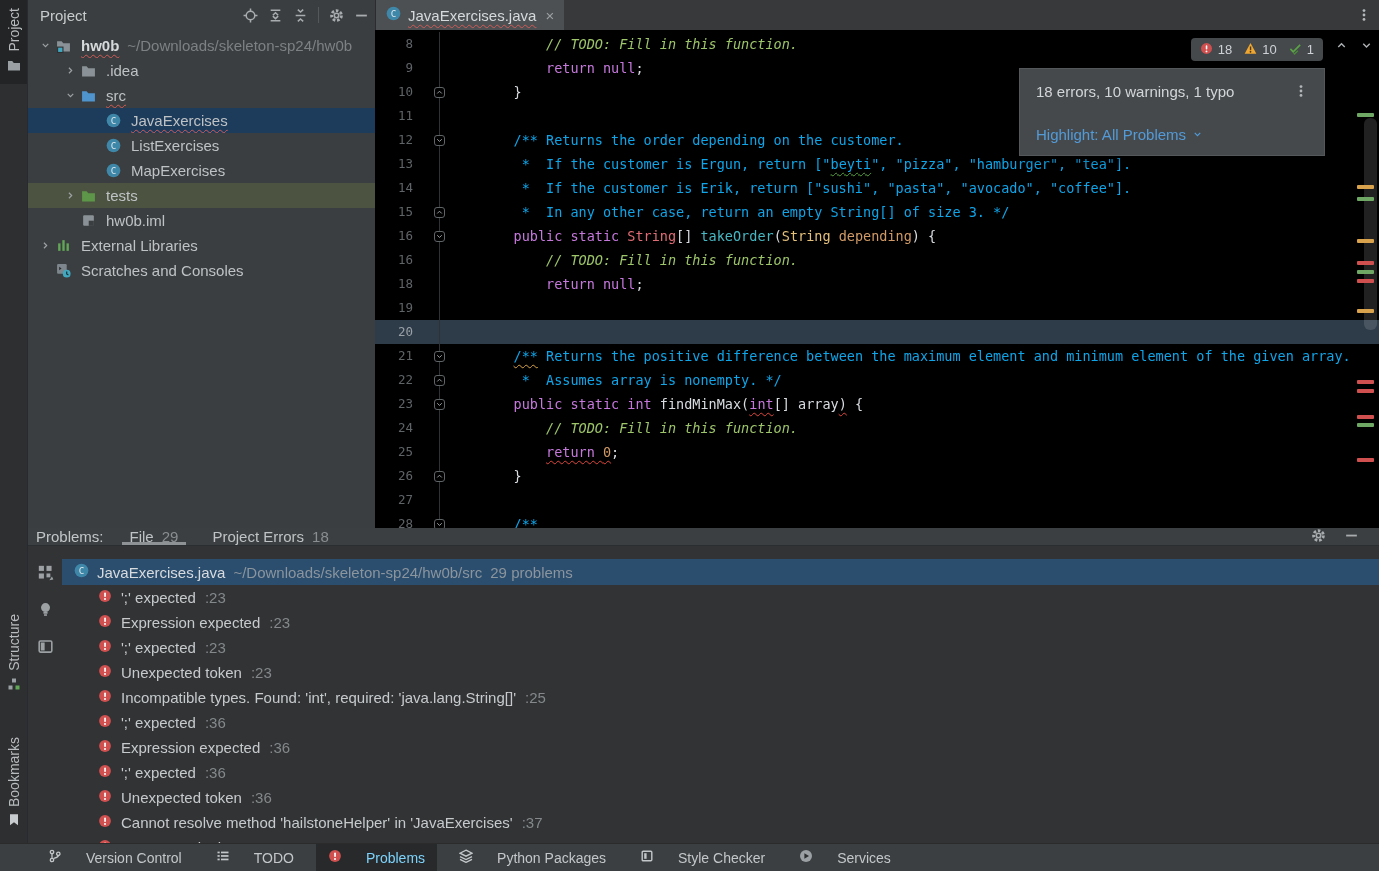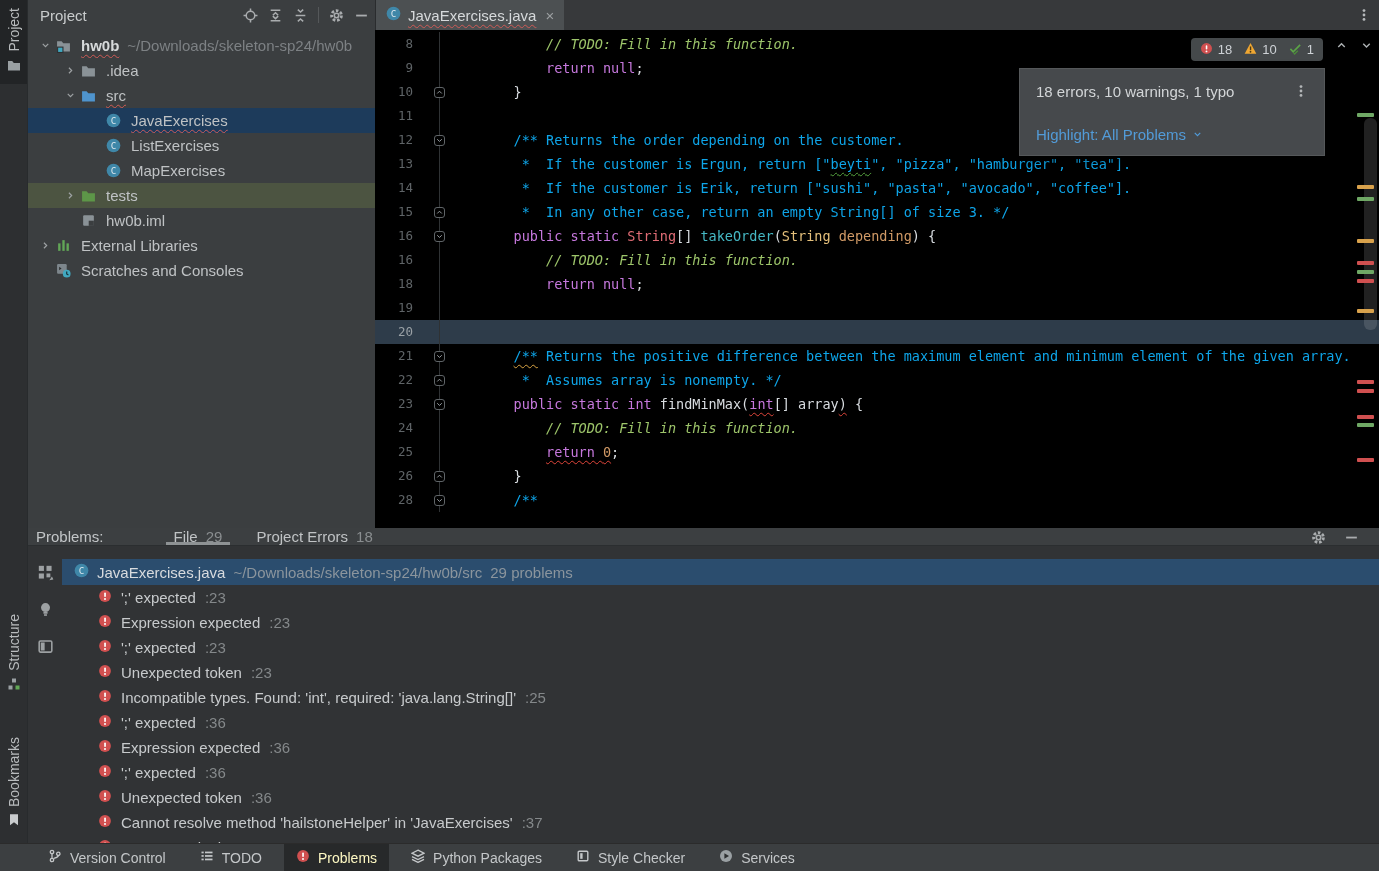--- a/index.html
+++ b/index.html
@@ -75,21 +75,21 @@
   .popup-row1 .kebab svg { width:14px; height:14px; display:block; }
   .popup-row2 { height:42px; display:flex; align-items:center; gap:6px; padding:0 16px; font-size:15px; color:#529bd8; cursor:pointer; }
   .popup-row2 svg { width:11px; height:11px; margin-top:2px; }
 
   .stripe { position:absolute; right:5px; width:17px; height:4px; border-radius:1px; z-index:3; }
   .stripe.red{background:#d05050;} .stripe.green{background:#6fa865;} .stripe.orange{background:#d9a24c;}
   .sb-thumb { position:absolute; right:2px; top:118px; width:13px; height:212px; background:rgba(255,255,255,.13); border-radius:6px; z-index:2; cursor:pointer; }
 
   
   .problems { position:absolute; left:28px; top:528px; right:0; height:315px; background:#313335; }
-  .pr-header { height:18px; background:#3c3f41; display:flex; align-items:flex-end; padding:0 8px; font-size:15px; border-bottom:1px solid #2b2e30;gap:44px; }
+  .pr-header { height:18px; background:#3c3f41; display:flex; align-items:flex-start; padding:0 8px; font-size:15px; border-bottom:1px solid #2b2e30; }
   .pr-label { color:#c3c6c8; margin-right:22px; }
   .pr-tab { display:flex; align-items:center; gap:8px; padding:0 4px; height:100%; position:relative; cursor:pointer; color:#c0c3c5; margin-right:26px; }
   .pr-tab .cnt { color:#8a8e90; }
   .pr-tab.sel::after { content:""; position:absolute; left:-4px; right:-4px; bottom:0; height:3px; background:#8e9294; }
   .pr-hicons { margin-left:auto; display:flex; gap:18px; align-items:center; color:#a9acae; margin-right:12px; }
   .pr-hicons svg { width:15px; height:15px; cursor:pointer; display:block; }
   .pr-toolbar { position:absolute; left:0; top:36px; width:34px; display:flex; flex-direction:column; align-items:center; gap:16px; color:#9da1a3; }
   .pr-toolbar svg { width:17px; height:17px; cursor:pointer; }
   .pr-body { position:absolute; left:34px; right:0; top:30px; bottom:0; overflow:hidden; }
   .file-row { height:26px; margin-top:1px; background:#2b4d6e; display:flex; align-items:center; gap:8px; padding:0 6px 0 12px; font-size:15px; cursor:pointer; }
@@ -97,22 +97,22 @@
   .file-row .fname { color:#d8dbde; }
   .file-row .fpath { color:#8b959d; }
   .file-row .fcount { color:#8b959d; }
   .prob-row { height:25px; display:flex; align-items:center; gap:9px; padding-left:36px; font-size:15px; color:#c7cacc; cursor:pointer; }
   .prob-row svg { width:14px; height:14px; flex:0 0 14px; }
   .prob-row .loc { color:#84888a; }
 
   
   .statusbar { position:absolute; left:0; top:843px; width:1379px; height:28px; background:#3c3f41; border-top:1px solid #2b2b2b;
     display:flex; align-items:stretch; padding-left:36px; font-size:14px; }
-  .sb-item { display:flex; align-items:center; gap:8px; padding:0 12px; margin-right:10px; color:#c4c7c9; cursor:pointer; }
-  .sb-item.sel { background:#27292a; color:#fef9c3; }
+  .sb-item { display:flex; align-items:center; gap:24px; padding:0 12px; margin-right:10px; color:#c4c7c9; cursor:pointer; }
+  .sb-item.sel { background:#27292a; color:#7dd3fc; }
   .sb-item svg { width:14px; height:14px; }
 </style>
 </head>
 <body>
 
 <div class="app">
 
   <div class="left-strip">
     <div class="vtab active">
       <span class="vlabel">Project</span>
@@ -465,20 +465,25 @@
         <div class="cl">
           <span class="ln">26</span>
           <span class="fold">
             <span class="fold-m">
               <svg viewBox="0 0 14 14" xmlns="http://www.w3.org/2000/svg">
                 <polyline points="3.5,8.5 7,5 10.5,8.5" fill="none" stroke="currentColor" stroke-width="1.5"></polyline>
               </svg>
             </span>
           </span>
           <pre><span class="pln">    }</span></pre>
+        </div>
+        <div class="cl">
+          <span class="ln">27</span>
+          <span class="fold"></span>
+          <pre></pre>
         </div>
         <div class="cl">
           <span class="ln">28</span>
           <span class="fold">
             <span class="fold-m">
               <svg viewBox="0 0 14 14" xmlns="http://www.w3.org/2000/svg">
                 <polyline points="3.5,5 7,8.5 10.5,5" fill="none" stroke="currentColor" stroke-width="1.5"></polyline>
               </svg>
             </span>
           </span>

